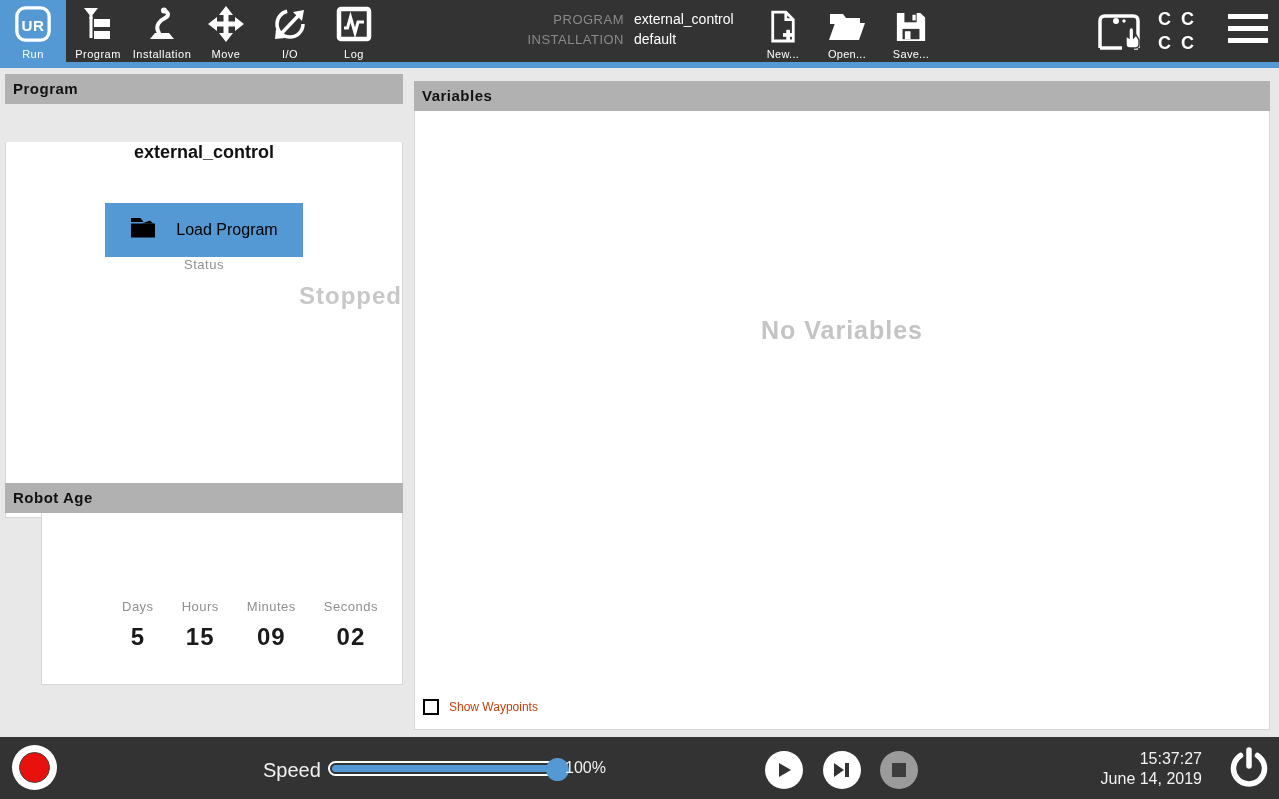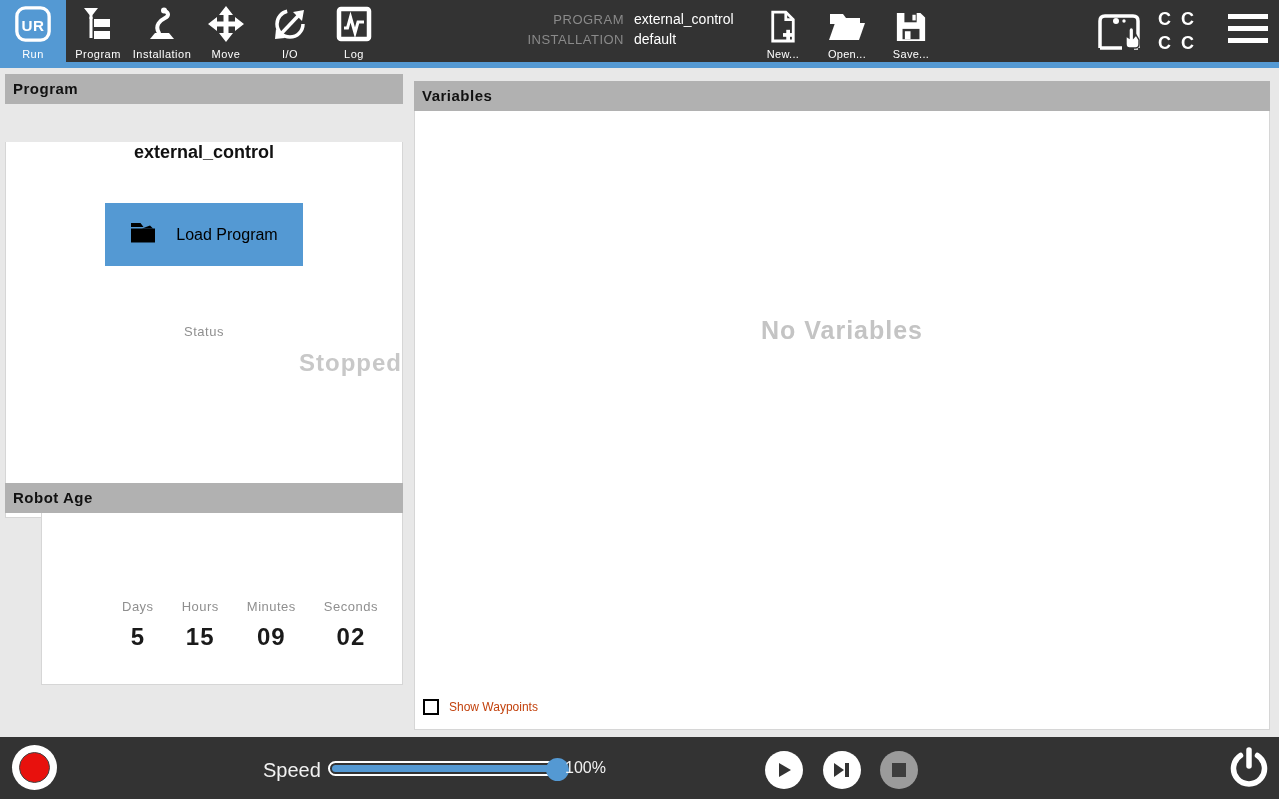--- a/index.html
+++ b/index.html
@@ -50,25 +50,25 @@
   .panel-header {
     background:#b1b1b1; color:#111; font-size:15px; font-weight:bold;
     letter-spacing:0.5px; padding:6px 8px 5px 8px; height:30px;
   }
   .panel-body { background:#ffffff; border:1px solid #d6d6d6; border-top:none; }
 
   .program-panel { position:absolute; left:5px; top:74px; width:398px; }
   .program-panel .panel-body { height:376px; position:relative; }
   .program-title { text-align:center; margin-top:38px; font-size:18px; font-weight:bold; color:#111; }
   .load-btn {
-    margin:40px auto 0 auto; width:198px; height:63px; background:#5499d3;
+    margin:40px auto 0 auto; width:198px; height:54px; background:#5499d3;
     display:flex; align-items:center; justify-content:center; gap:20px;
     color:#000; font-size:16px; cursor:pointer;
   }
-  .status-label { text-align:center; margin-top:58px; font-size:13px; color:#8f8f8f; letter-spacing:0.5px; }
+  .status-label { text-align:center; font-size:13px; color:#8f8f8f; letter-spacing:0.5px; }
   .status-value { text-align:right; margin-top:10px; font-size:24px; font-weight:bold; color:#c8c8c8; letter-spacing:1px; }
 
   .robotage-panel { position:absolute; left:5px; top:483px; width:398px; }
   .robotage-panel .panel-body { height:172px; position:relative;margin-left:36px; }
   .age-row { position:absolute; left:66px; top:86px; display:flex; gap:0px; }
   .age-col { text-align:center; padding:0 14px; }
   .age-label { font-size:13px; color:#8f8f8f; letter-spacing:0.5px; }
   .age-value { margin-top:9px; font-size:24px; font-weight:bold; color:#1a1a1a; letter-spacing:1px; }
 
   .variables-panel { position:absolute; left:414px; top:81px; width:856px; }
@@ -320,20 +320,24 @@
       <path d="M2 2 L12 9 L2 16 Z" fill="#333"></path>
       <rect x="13" y="2" width="4" height="14" fill="#333"></rect>
     </svg>
   </div>
   <div class="ctrl-btn stop">
     <svg width="16" height="16" viewBox="0 0 16 16">
       <rect x="1" y="1" width="14" height="14" fill="#3d3d3d"></rect>
     </svg>
   </div>
 
+  <div class="clock">
+    <div>15:37:27</div>
+    <div>June 14, 2019</div>
+  </div>
 
   <div class="power-btn">
     <svg width="44" height="44" viewBox="0 0 44 44">
       <path d="M22 4 V20" stroke="#fff" stroke-width="5.5" stroke-linecap="round"></path>
       <path d="M13.5 9.5 A 15.5 15.5 0 1 0 30.5 9.5" fill="none" stroke="#fff" stroke-width="5.5" stroke-linecap="round"></path>
     </svg>
   </div>
 </div>
 
 </body></html>

